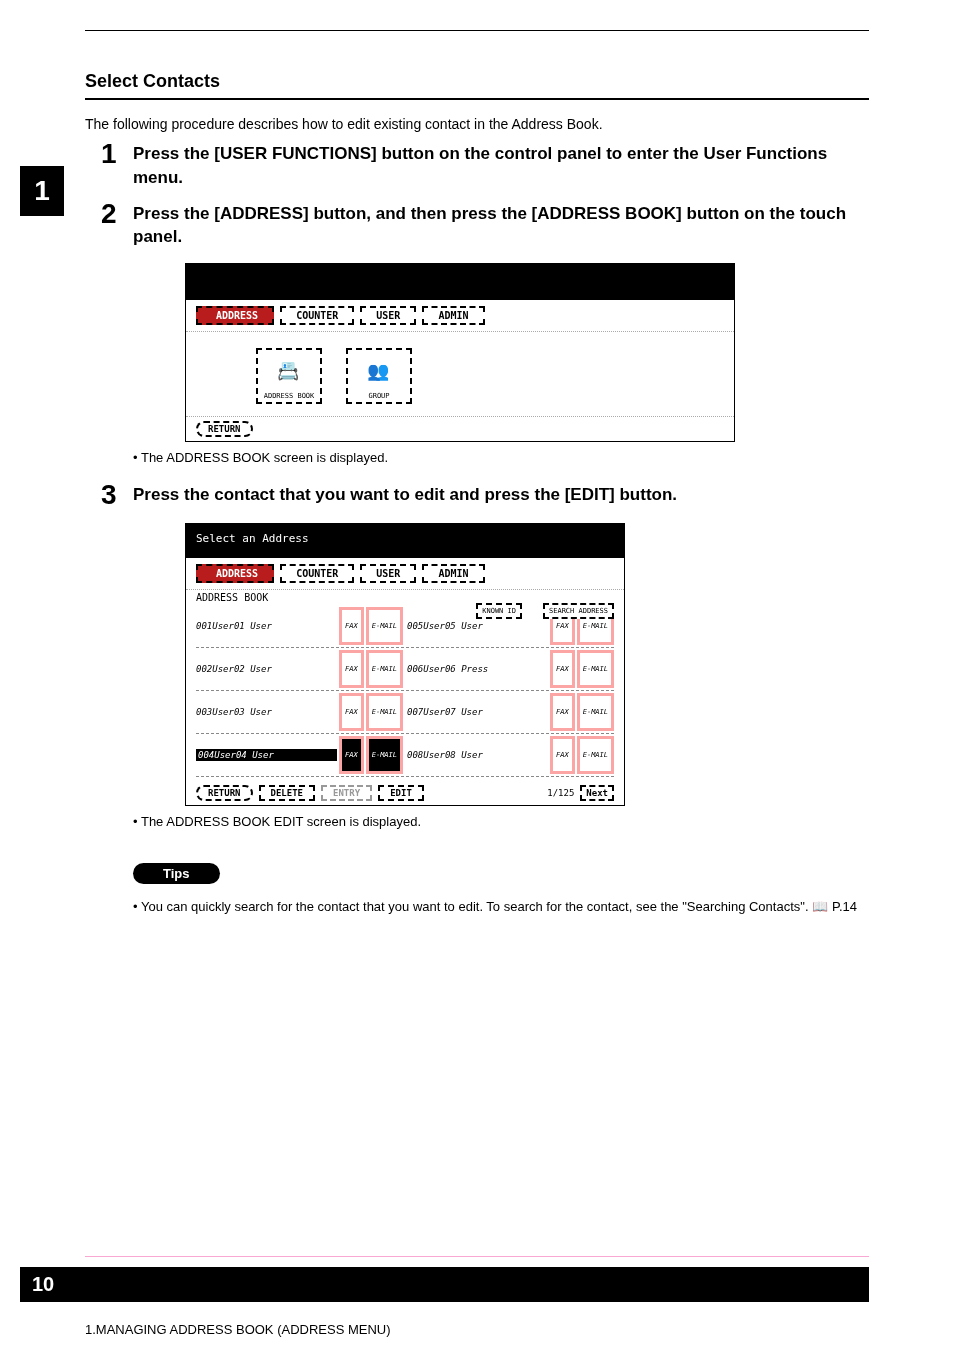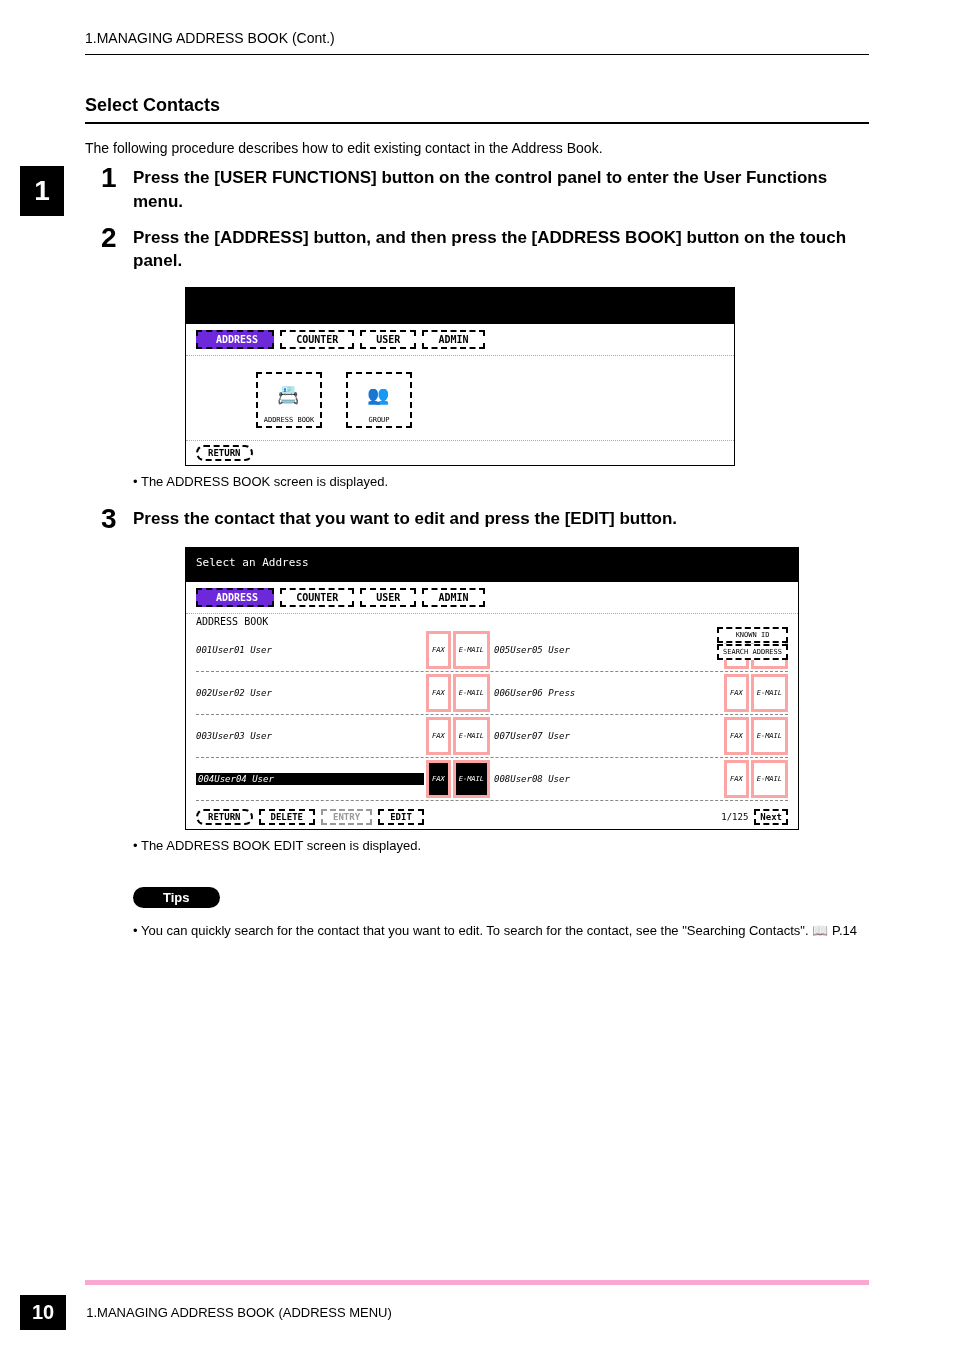--- a/index.html
+++ b/index.html
@@ -90,21 +90,21 @@
     }
     .tab-btn {
       border: 2px dashed #000;
       padding: 2px 14px;
       font-size: 10px;
       font-weight: bold;
       font-family: monospace;
       background: #fff;
     }
     .tab-btn.active {
-      background: #6d28d9;
+      background: #b91c1c;
       color: #fff;
       padding-left: 18px;
     }
     .icon-row {
       display: flex;
       gap: 24px;
       padding: 16px 70px 12px 70px;
     }
     .icon-btn {
       border: 2px dashed #000;
@@ -144,21 +144,21 @@
     .note-bullet {
       font-size: 13px;
       margin: 6px 0 16px 48px;
     }
     .note-bullet::before {
       content: "• ";
     }
     .screenshot-panel2 {
       border: 1px solid #000;
       margin: 14px 0 8px 100px;
-      width: 614px;
+      width: 440px;
       background: #fff;
     }
     .select-header {
       background: #000;
       color: #fff;
       font-family: monospace;
       font-size: 11px;
       padding: 8px 10px 6px 10px;
       height: 34px;
     }
@@ -200,22 +200,22 @@
       padding: 12px 3px;
       font-size: 7px;
       font-family: monospace;
       background: #fff;
     }
     .side-buttons {
       position: absolute;
       right: 10px;
       top: -2px;
       display: flex;
-      flex-direction: column;
-      gap: 1px;
+      flex-direction: row;
+      gap: 21px;
     }
     .side-btn {
       border: 2px dashed #000;
       font-size: 7px;
       font-family: monospace;
       padding: 2px 4px;
       text-align: center;
       background: #fff;
     }
     .action-row {
@@ -265,25 +265,25 @@
     .tip-bullet {
       font-size: 13px;
       margin: 4px 0 4px 48px;
       line-height: 1.4;
     }
     .tip-bullet::before {
       content: "• ";
     }
     .footer {
       margin-top: 340px;
-      border-top: 5px solid #f9a8d4;
+      border-top: 1px solid #f9a8d4;
       padding-top: 10px;
       display: flex;
-      align-items: center;
       gap: 20px;
+      flex-direction: column;
     }
     .page-num-box {
       background: #000;
       color: #fff;
       font-size: 20px;
       font-weight: bold;
       padding: 6px 12px;
       margin-left: -65px;
     }
     .footer-text {
@@ -291,21 +291,20 @@
     }
     .selected-mini {
       background: #000;
       color: #fff;
     }
   </style>
 </head>
 <body>
 
 <div class="page">
-  <div class="header-text">1.MANAGING ADDRESS BOOK (Cont.)</div>
   <div class="top-rule"></div>
 
   <div class="chapter-tab">1</div>
 
   <div class="section-title">Select Contacts</div>
   <div class="intro-text">The following procedure describes how to edit existing contact in the Address Book.</div>
 
   
   <div class="step">
     <div class="step-num">1</div>

